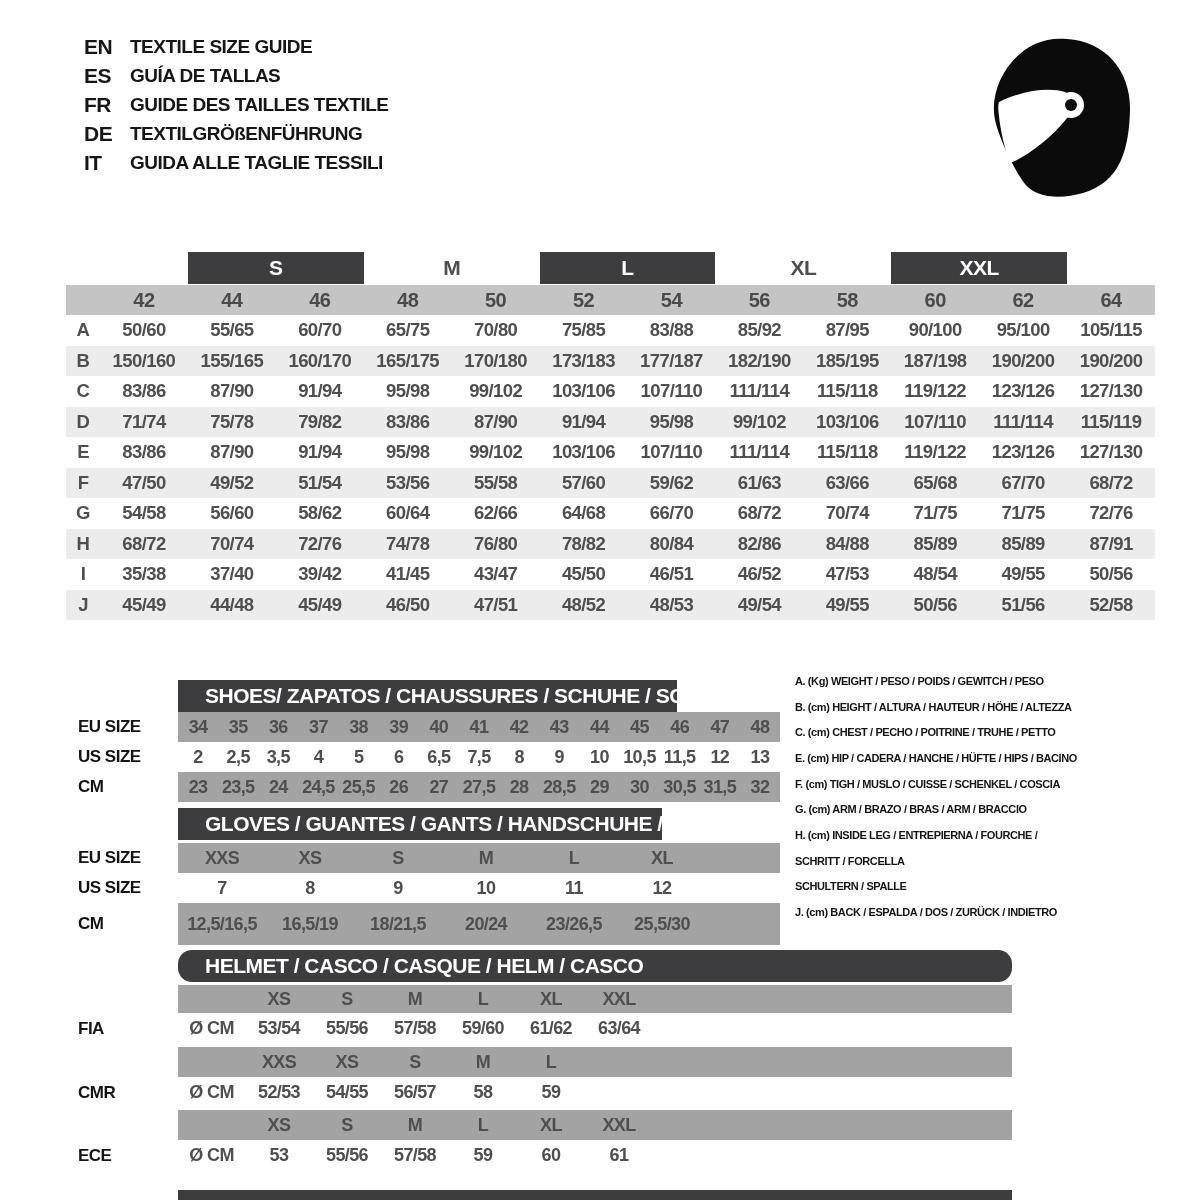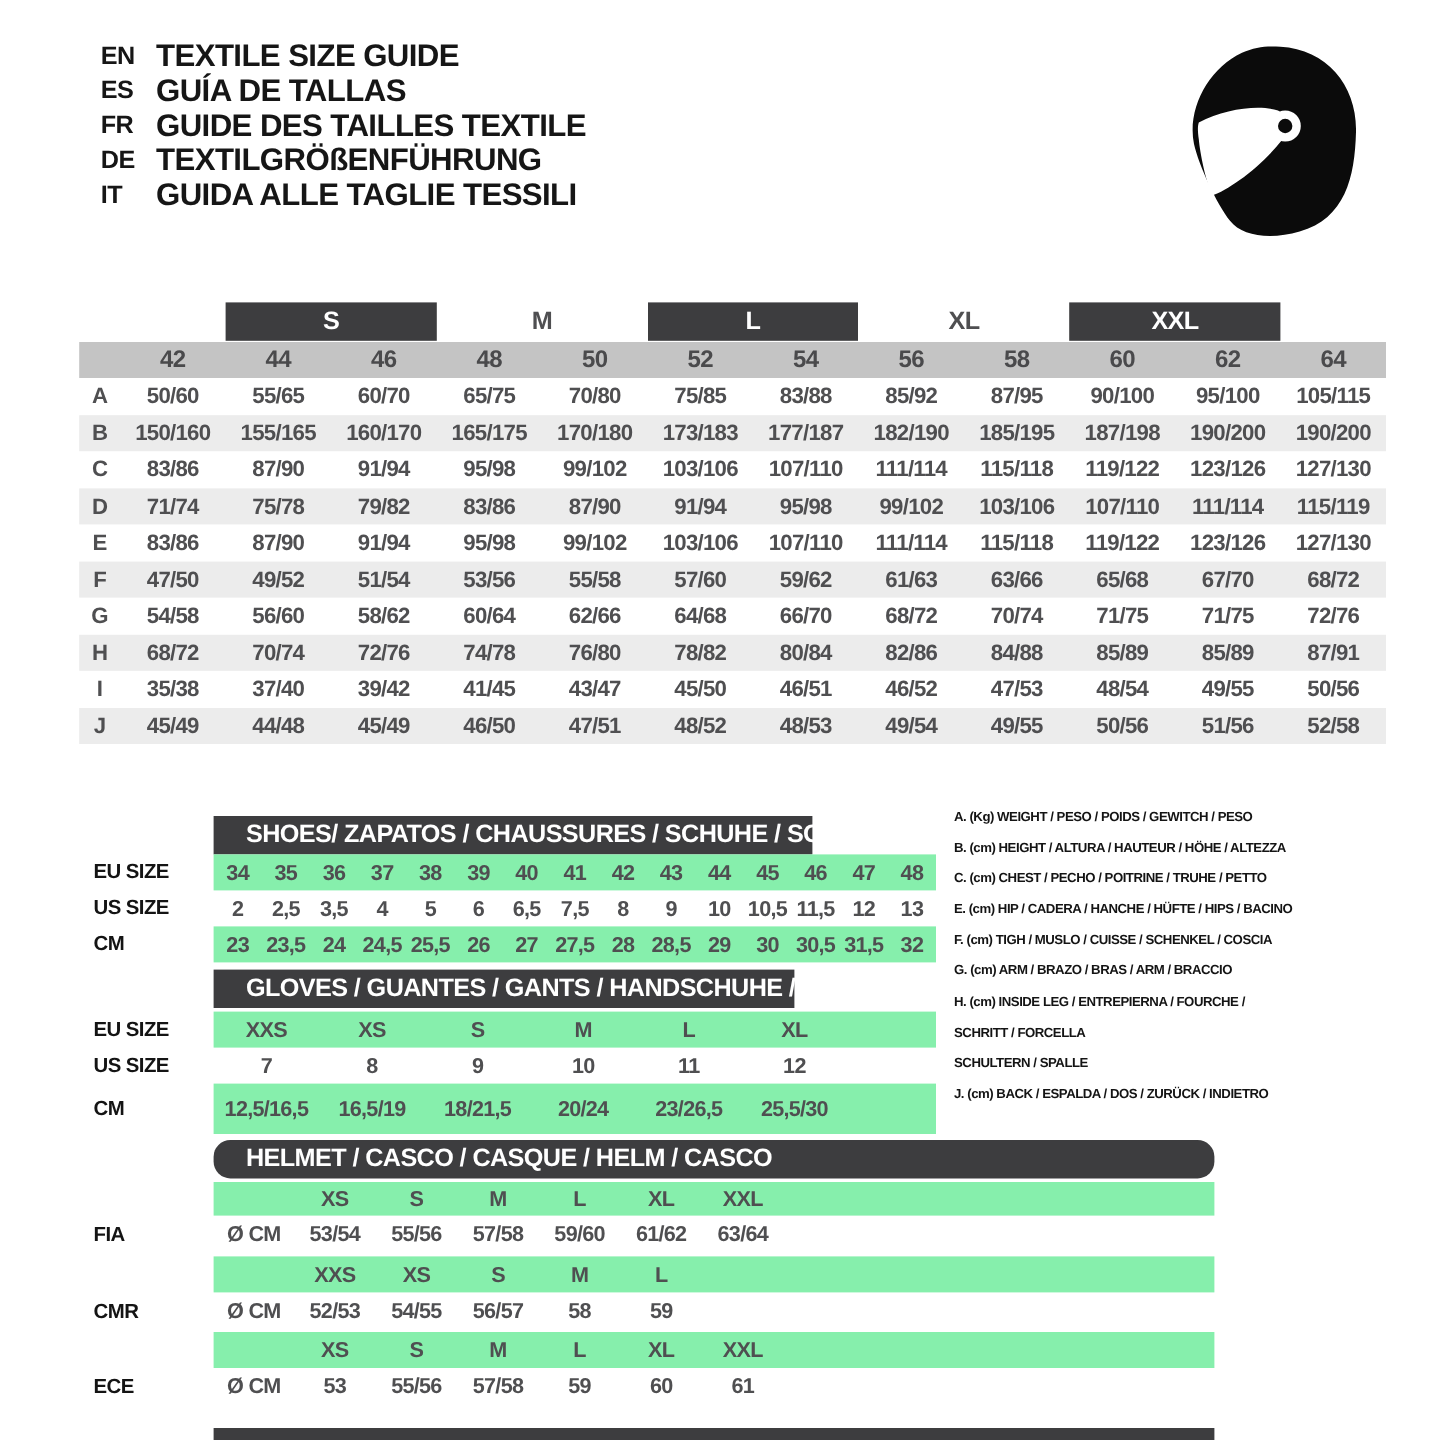--- a/index.html
+++ b/index.html
@@ -3,21 +3,21 @@
 <meta charset="utf-8">
 <style>
   * { margin:0; padding:0; box-sizing:border-box; }
   html,body { width:1200px; height:1200px; background:#ffffff; overflow:hidden; }
   body { position:relative; font-family:"Liberation Sans", sans-serif; color:#4f4f51; }
 
   
   .lang-list { position:absolute; left:66px; top:32px;margin-left:18px; }
   .lang-row { display:flex; height:29px; align-items:center; }
   .lang-code { width:46px; font-size:21px; font-weight:bold; color:#161616; letter-spacing:-0.5px; }
-  .lang-title { font-size:26px; font-weight:bold; color:#161616; letter-spacing:-0.5px; white-space:nowrap; }
+  .lang-title { font-size:19px; font-weight:bold; color:#161616; letter-spacing:-0.5px; white-space:nowrap; }
 
   
   .helmet-icon { position:absolute; left:978px; top:36px; width:162px; height:165px; }
 
   
   .size-table { position:absolute; left:66px; top:252px; width:1089px; }
   .grp-row { display:grid; grid-template-columns:34px repeat(12,1fr); height:32px; }
   .grp-cell { display:flex; align-items:center; justify-content:center;
               font-size:21px; font-weight:bold; letter-spacing:-0.5px; }
   .grp-cell.boxed { background:#3d3d3f; color:#ffffff; }
@@ -41,21 +41,21 @@
 
   
   .sect { position:absolute; left:66px; }
   .sect-shoes  { top:712px; width:714px; }
   .sect-gloves { top:843px; width:714px; }
   .sect-helmet { top:985px; width:946px; }
   .srow { display:flex; }
   .rlabel { width:112px; display:flex; align-items:center;
             font-size:17px; font-weight:bold; color:#141414; letter-spacing:-0.5px; padding-left:12px; }
   .rband { flex:1; display:grid; }
-  .rband.shaded { background:#86efac; }
+  .rband.shaded { background:#a3a3a3; }
   .scell { display:flex; align-items:center; justify-content:center;
            font-size:18px; font-weight:bold; color:#4f4f51; letter-spacing:-0.6px; white-space:nowrap; }
   .shoes-cols  { grid-template-columns:repeat(15,1fr); }
   .gloves-cols { grid-template-columns:repeat(6,88px) 1fr; }
   .helmet-cols { grid-template-columns:67px repeat(6,68px) 1fr; }
   .h30 { height:30px; } .h28 { height:28px; } .h31 { height:31px; } .h42 { height:42px; }
   .mt3 { margin-top:3px; } .mt2 { margin-top:2px; }
 
   
   .legend { position:absolute; left:795px; top:668px; width:390px; }

